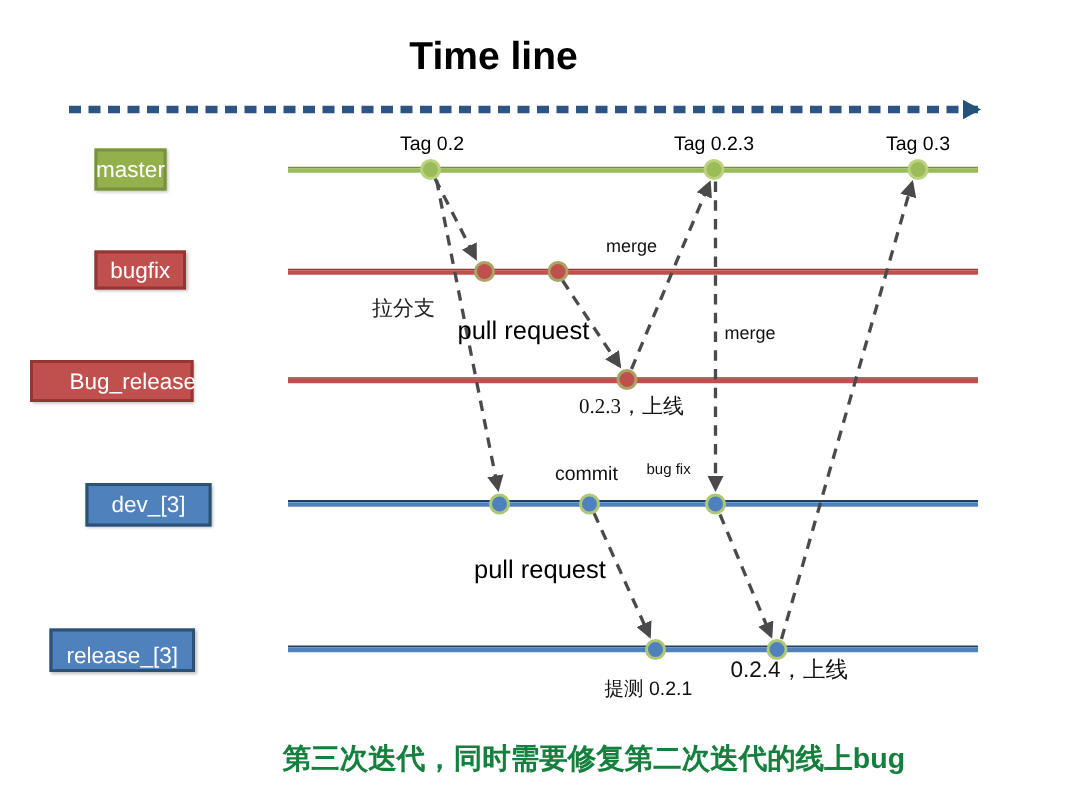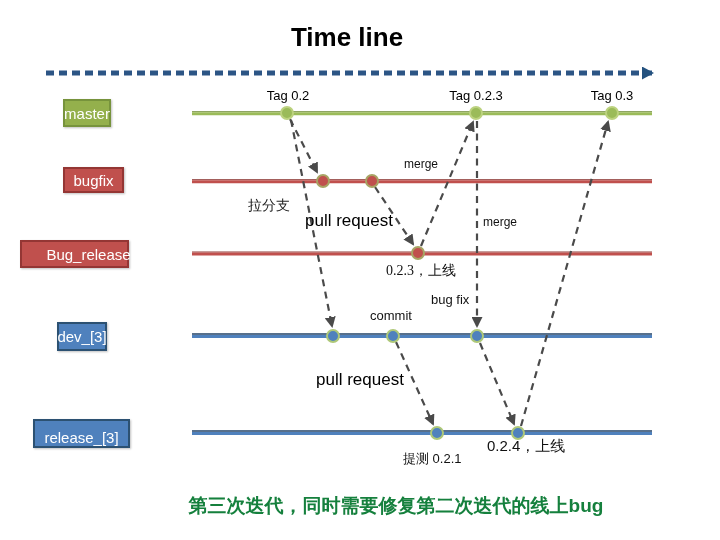--- a/index.html
+++ b/index.html
@@ -5,48 +5,48 @@
   html,body{margin:0;padding:0;}
   body{
     width:720px;height:540px;position:relative;overflow:hidden;
     background:#ffffff;color:#111;
     font-family:"Liberation Sans","DejaVu Sans",sans-serif;
   }
   .abs{position:absolute;}
   #diagram-svg{position:absolute;left:0;top:0;width:720px;height:540px;}
 
   .page-title{
-    left:247px;top:22px;width:200px;text-align:center;
+    left:229px;top:22px;width:200px;text-align:center;
     font-size:26px;font-weight:700;color:#000;
   }
   .branch-box{
     position:absolute;box-sizing:border-box;
     display:flex;align-items:center;justify-content:center;
     color:#fff;border:2px solid;font-size:15px;
     box-shadow:1px 1px 2px rgba(0,0,0,0.25);
   }
   .box-green{background:#94b04c;border-color:#77933c;}
   .box-red{background:#c0504d;border-color:#943634;}
   .box-blue{background:#4f81bd;border-color:#2c5172;}
   #box-master{left:63px;top:99px;width:48px;height:28px;}
   #box-bugfix{left:63px;top:167px;width:61px;height:26px;justify-content:center;}
   #box-bugrelease{left:20px;top:240px;width:109px;height:28px;padding-left:28px;}
-  #box-dev{left:57px;top:322px;width:50px;height:29px;text-align:center;}
+  #box-dev{left:57px;top:322px;width:84px;height:29px;text-align:center;}
   #box-release{left:33px;top:419px;width:97px;height:29px;align-items:flex-end;}
 
   .tag-label{font-size:13px;color:#000;text-align:center;}
   #tag-02{left:258px;top:88px;width:60px;}
   #tag-023{left:440px;top:88px;width:72px;}
   #tag-03{left:578px;top:88px;width:68px;}
 
   .small-label{font-size:12px;color:#111;}
   #merge-top{left:404px;top:157px;}
   #merge-mid{left:483px;top:215px;}
   #commit-label{left:370px;top:308px;font-size:13px;}
-  #bugfix-label{left:431px;top:292px;font-size:13px;}
+  #bugfix-label{left:431px;top:308px;font-size:10px;}
 
   .big-label{font-size:17px;color:#000;}
   #pull-request-top{left:305px;top:211px;}
   #pull-request-bottom{left:316px;top:370px;}
 
   .serif{font-family:"Liberation Serif","DejaVu Serif",serif;}
   #pull-branch-label{left:248px;top:197px;font-size:14px;color:#222;}
   #note-023{left:386px;top:262px;font-size:14px;}
   #note-021{left:403px;top:450px;font-size:13px;}
   #note-024{left:487px;top:437px;font-size:15px;}

